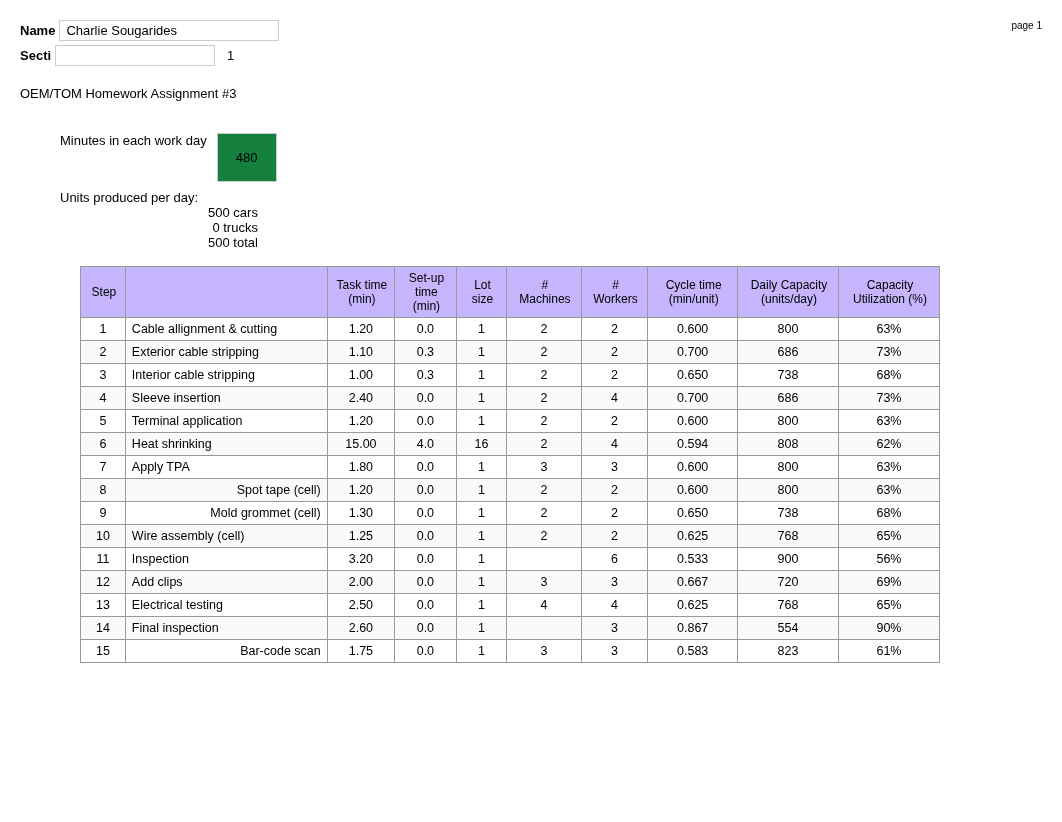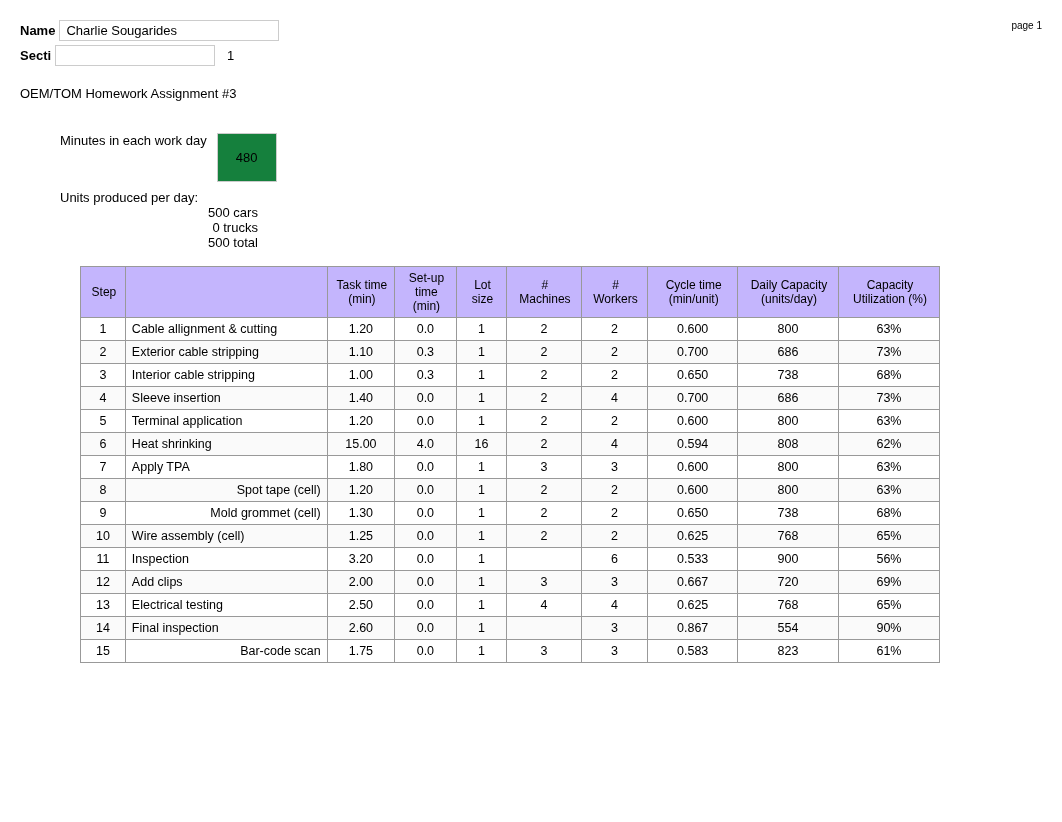--- a/index.html
+++ b/index.html
@@ -197,21 +197,21 @@
         <td>1</td>
         <td>2</td>
         <td>2</td>
         <td>0.650</td>
         <td>738</td>
         <td>68%</td>
       </tr>
       <tr>
         <td>4</td>
         <td style="text-align: left;">Sleeve insertion</td>
-        <td>1.40</td>
+        <td>2.40</td>
         <td>0.0</td>
         <td>1</td>
         <td>2</td>
         <td>4</td>
         <td>0.700</td>
         <td>686</td>
         <td>73%</td>
       </tr>
       <tr>
         <td>5</td>

